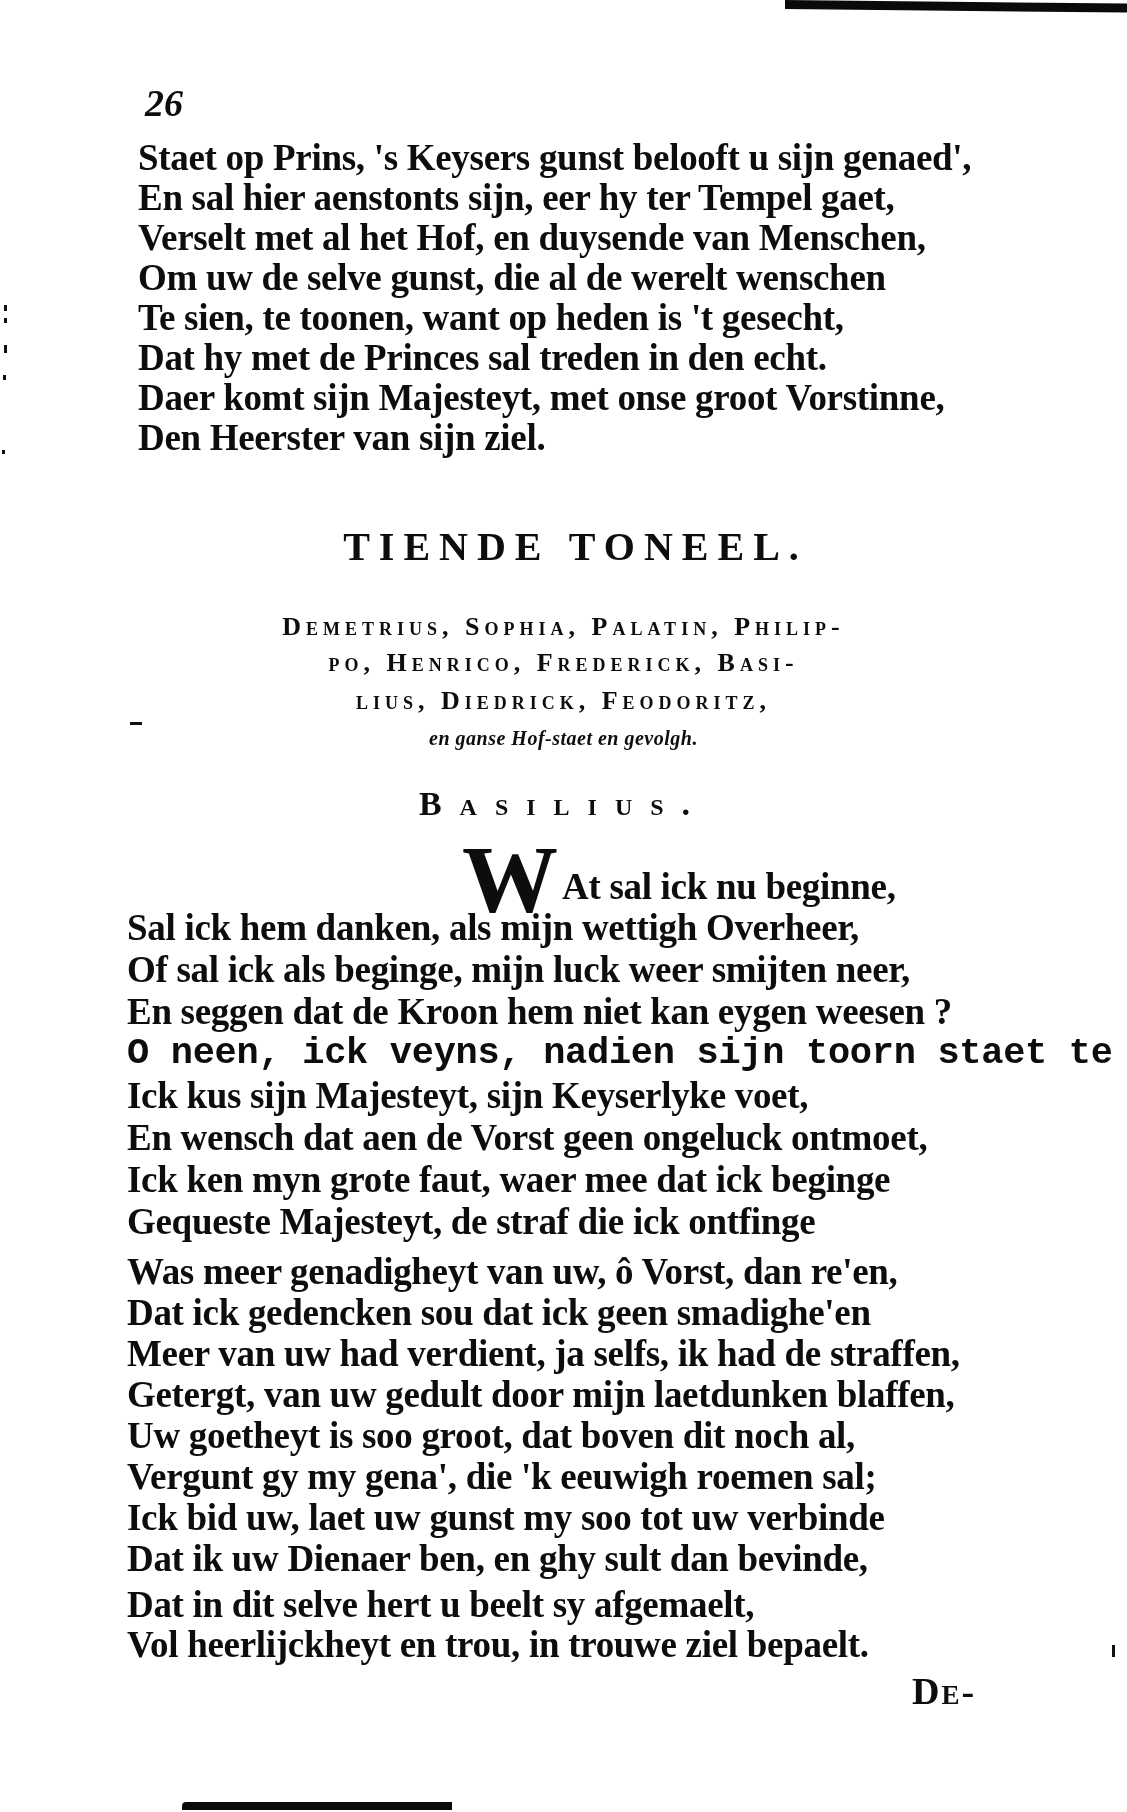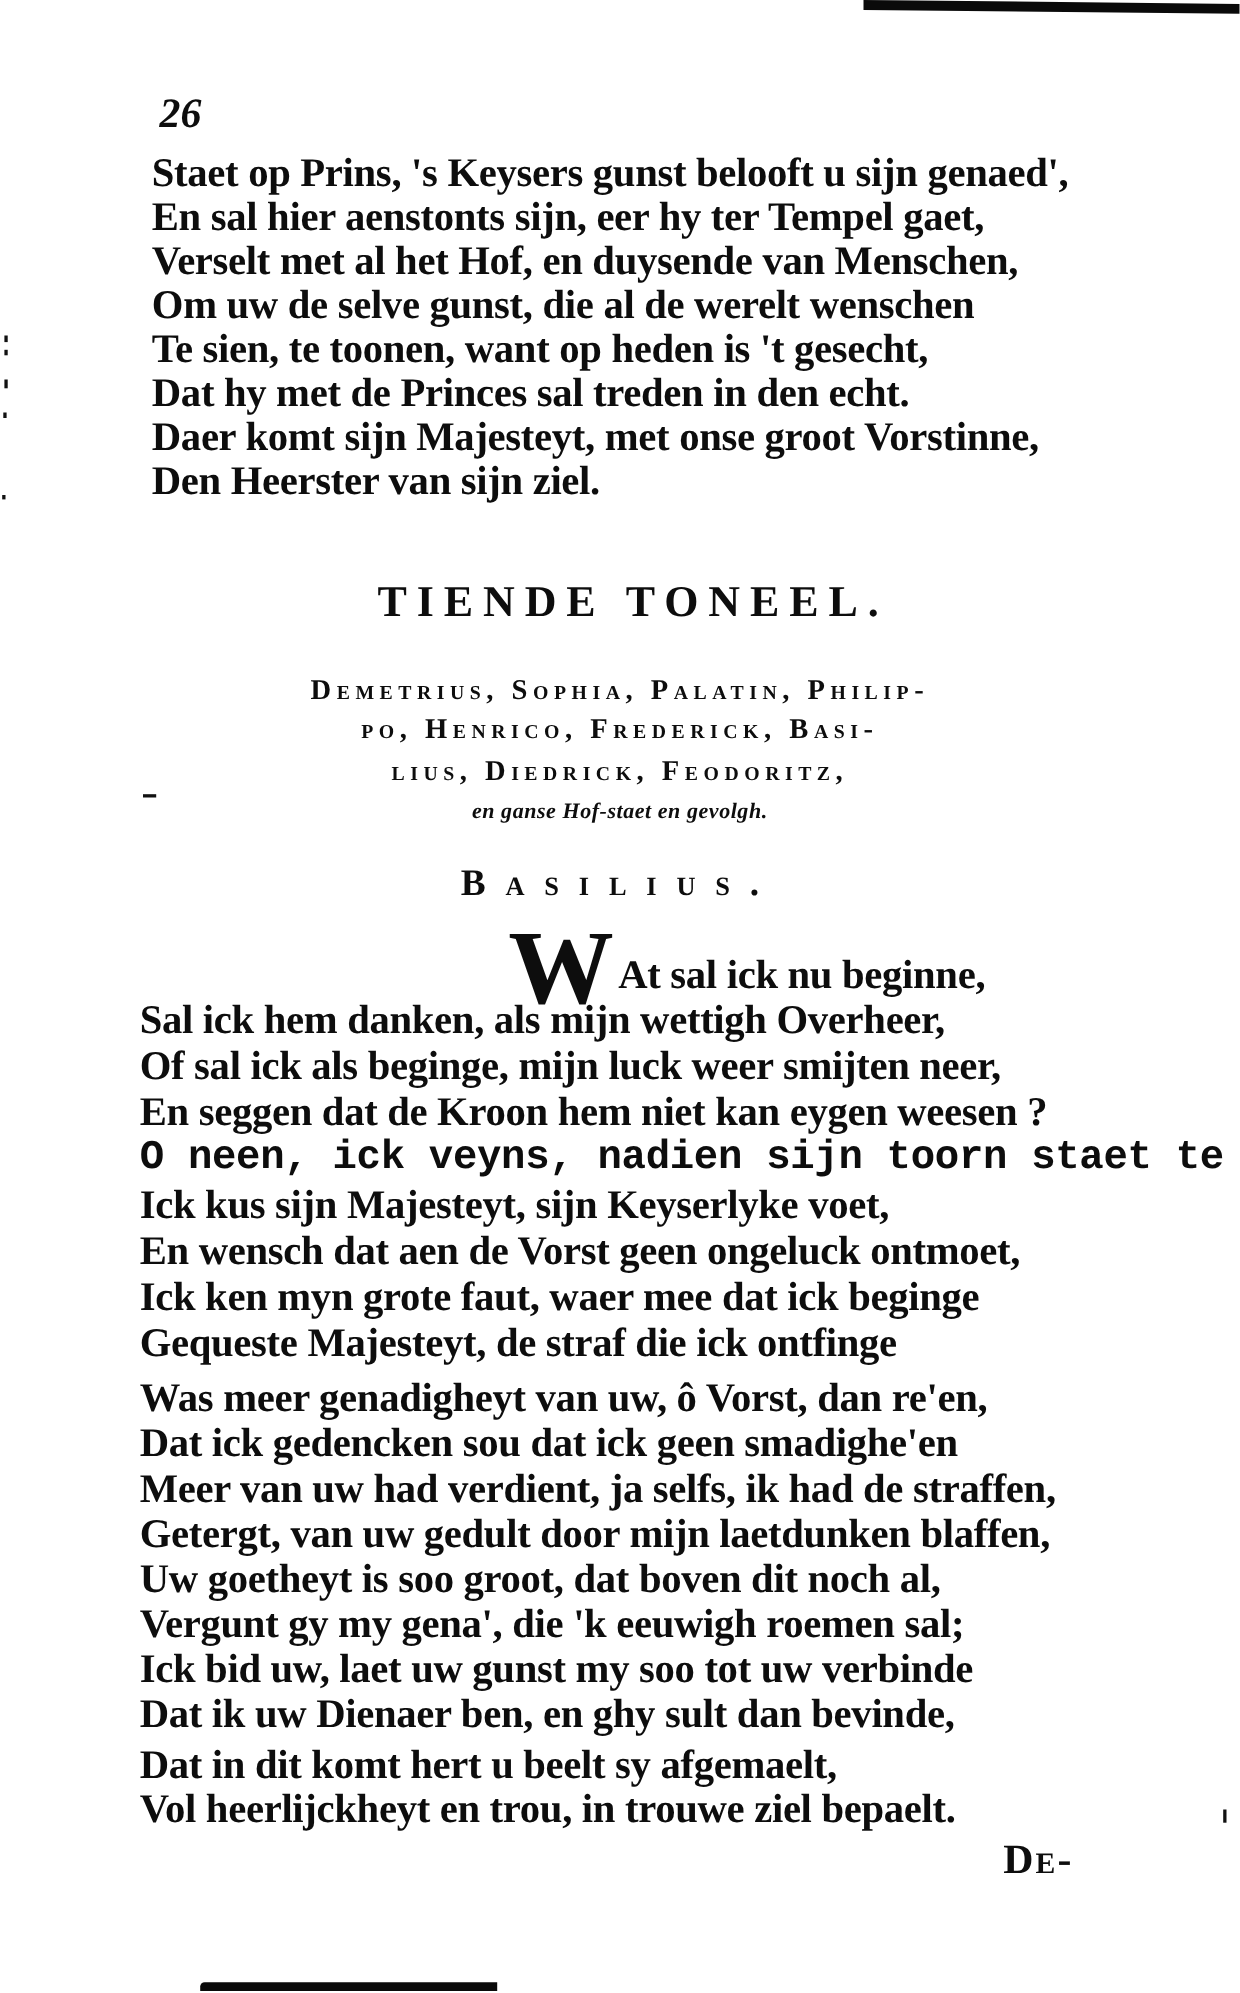--- a/index.html
+++ b/index.html
@@ -74,20 +74,20 @@
     <div class="line verse" style="left:127px;top:1161px;">Ick ken myn grote faut, waer mee dat ick beginge</div>
     <div class="line verse" style="left:127px;top:1203px;">Gequeste Majesteyt, de straf die ick ontfinge</div>
     <div class="line verse" style="left:127px;top:1253px;">Was meer genadigheyt van uw, ô Vorst, dan re'en,</div>
     <div class="line verse" style="left:127px;top:1294px;">Dat ick gedencken sou dat ick geen smadighe'en</div>
     <div class="line verse" style="left:127px;top:1335px;">Meer van uw had verdient, ja selfs, ik had de straffen,</div>
     <div class="line verse" style="left:127px;top:1376px;">Getergt, van uw gedult door mijn laetdunken blaffen,</div>
     <div class="line verse" style="left:127px;top:1417px;">Uw goetheyt is soo groot, dat boven dit noch al,</div>
     <div class="line verse" style="left:127px;top:1458px;">Vergunt gy my gena', die 'k eeuwigh roemen sal;</div>
     <div class="line verse" style="left:127px;top:1499px;">Ick bid uw, laet uw gunst my soo tot uw verbinde</div>
     <div class="line verse" style="left:127px;top:1540px;">Dat ik uw Dienaer ben, en ghy sult dan bevinde,</div>
-    <div class="line verse" style="left:127px;top:1586px;">Dat in dit komt hert u beelt sy afgemaelt,</div>
+    <div class="line verse" style="left:127px;top:1586px;">Dat in dit selve hert u beelt sy afgemaelt,</div>
     <div class="line verse" style="left:127px;top:1626px;">Vol heerlijckheyt en trou, in trouwe ziel bepaelt.</div>
   </div>
 
   <div class="line catchword" style="left:912px;top:1672px;">De-</div>
 
 
 </div>
 
 </body></html>

